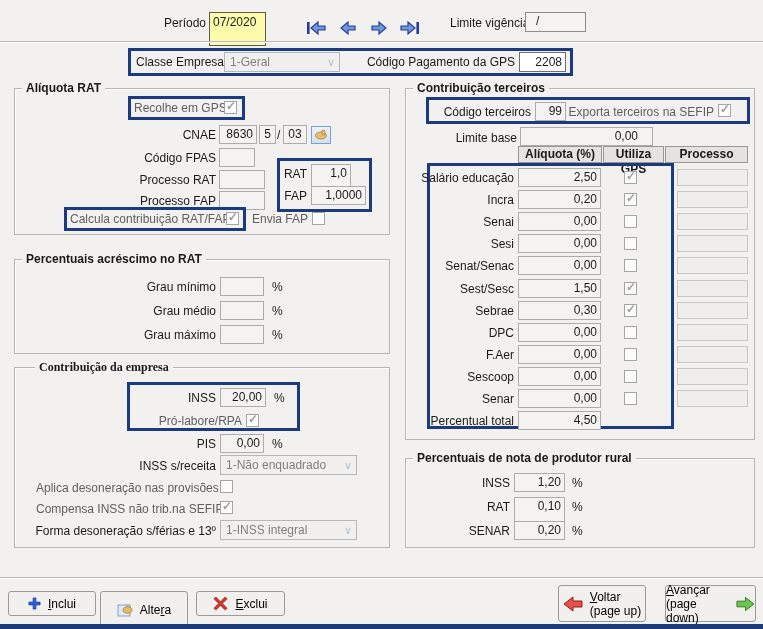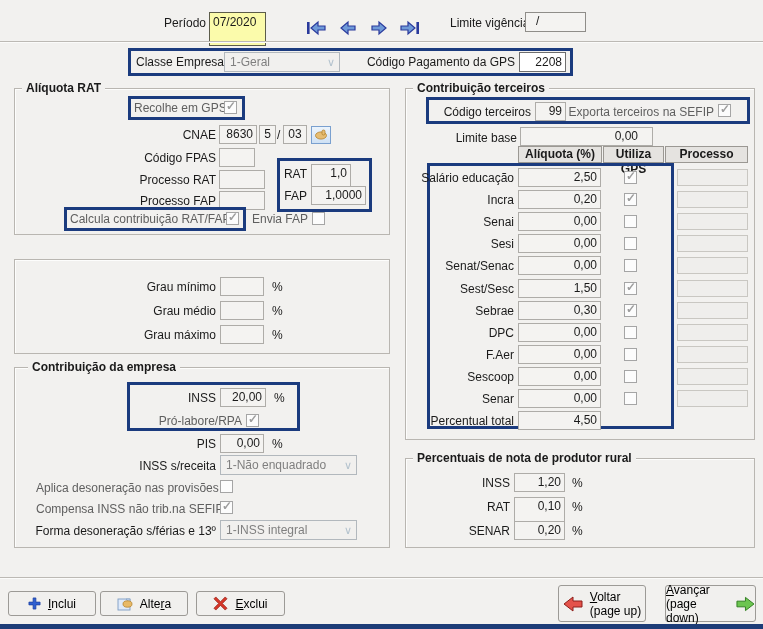--- a/index.html
+++ b/index.html
@@ -108,35 +108,36 @@
   <div class="rlabel" style="left:283px;top:189px;width:24px;">FAP</div>
   <div class="fld num" style="left:311px;top:186px;width:55px;height:19px;">1,0000</div>
 
   <div class="hl" style="left:64px;top:207px;width:182px;height:24px;"></div>
   <div class="rlabel gray" style="left:70px;top:212px;width:152px;">Calcula contribuição RAT/FAP</div>
   <div class="cb on" style="left:226px;top:212px;"></div>
   <div class="rlabel gray" style="left:252px;top:212px;width:56px;">Envia FAP</div>
   <div class="cb" style="left:312px;top:212px;"></div>
 
   <div class="group" style="left:14px;top:259px;width:376px;height:95px;"></div>
+  <div class="gtitle" style="left:22px;top:252px;">Percentuais acréscimo no RAT</div>
 
   <div class="rlabel" style="left:116px;top:280px;width:100px;">Grau mínimo</div>
   <div class="fld" style="left:220px;top:277px;width:44px;height:19px;"></div>
   <div class="llabel" style="left:272px;top:280px;">%</div>
 
   <div class="rlabel" style="left:116px;top:304px;width:100px;">Grau médio</div>
   <div class="fld" style="left:220px;top:301px;width:44px;height:19px;"></div>
   <div class="llabel" style="left:272px;top:304px;">%</div>
 
   <div class="rlabel" style="left:116px;top:328px;width:100px;">Grau máximo</div>
   <div class="fld" style="left:220px;top:325px;width:44px;height:19px;"></div>
   <div class="llabel" style="left:272px;top:328px;">%</div>
 
   <div class="group" style="left:14px;top:367px;width:376px;height:181px;"></div>
-  <div class="gtitle" style="left:28px;top:360px;">Contribuição da empresa</div>
+  <div class="gtitle" style="left:35px;top:360px;font-family:Liberation Serif, serif;">Contribuição da empresa</div>
 
   <div class="hl" style="left:127px;top:382px;width:173px;height:49px;"></div>
   <div class="rlabel" style="left:150px;top:391px;width:66px;">INSS</div>
   <div class="fld num" style="left:220px;top:388px;width:46px;height:19px;">20,00</div>
   <div class="llabel" style="left:274px;top:391px;">%</div>
   <div class="rlabel gray" style="left:140px;top:414px;width:102px;">Pró-labore/RPA</div>
   <div class="cb on" style="left:246px;top:414px;"></div>
 
   <div class="rlabel" style="left:150px;top:437px;width:66px;">PIS</div>
   <div class="fld num" style="left:220px;top:434px;width:44px;height:19px;">0,00</div>
@@ -240,21 +241,21 @@
   <div class="llabel" style="left:572px;top:524px;">%</div>
 
   <div class="sep" style="top:577px;"></div>
 
   <div class="btn" style="left:8px;top:591px;width:88px;height:25px;">
     <svg width="13" height="13" viewBox="0 0 14 14">
         <path d="M5.5 1 h3 v4.5 H13 v3 H8.5 V13 h-3 V8.5 H1 v-3 h4.5 Z" fill="#2f5fd0" stroke="#1d3fa0" stroke-width="0.8"></path>
       </svg>
     <span><u>I</u>nclui</span>
   </div>
-  <div class="btn" style="left:100px;top:591px;width:88px;height:25px;">
+  <div class="btn" style="left:100px;top:591px;width:88px;height:38px;">
     <svg width="16" height="14" viewBox="0 0 16 14">
         <rect x="1" y="2" width="12" height="11" fill="#dfeafa" stroke="#7d9cc4" stroke-width="0.9"></rect>
         <path d="M9 2 l4 4 V2 Z" fill="#c4d6ee" stroke="#7d9cc4" stroke-width="0.6"></path>
         <ellipse cx="10.5" cy="7" rx="4.5" ry="3.2" fill="#e8b967" stroke="#b4832f" stroke-width="0.8"></ellipse>
       </svg>
     <span>Alte<u>r</u>a</span>
   </div>
   <div class="btn" style="left:196px;top:591px;width:89px;height:25px;">
     <svg width="15" height="15" viewBox="0 0 16 16">
         <path d="M3 1 L8 6 L13 1 L15 3 L10 8 L15 13 L13 15 L8 10 L3 15 L1 13 L6 8 L1 3 Z" fill="#d5372a" stroke="#911d12" stroke-width="0.7"></path>

